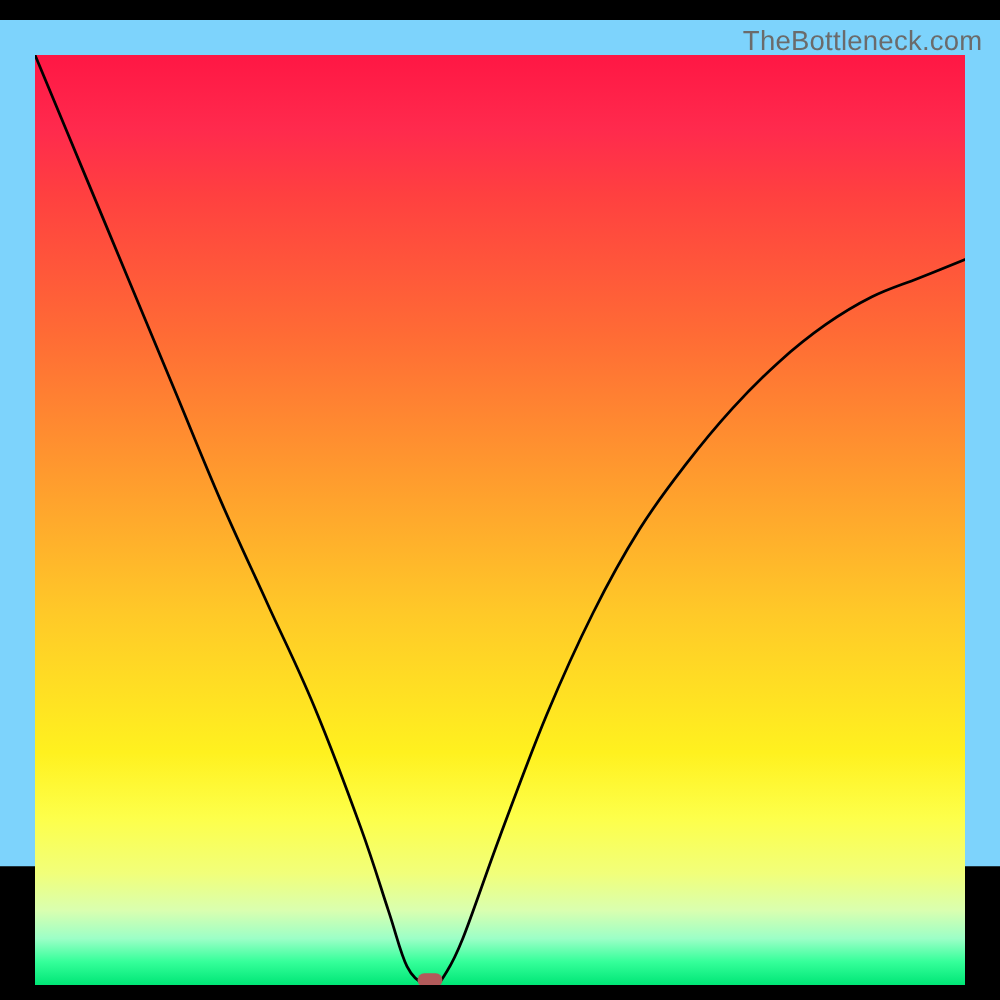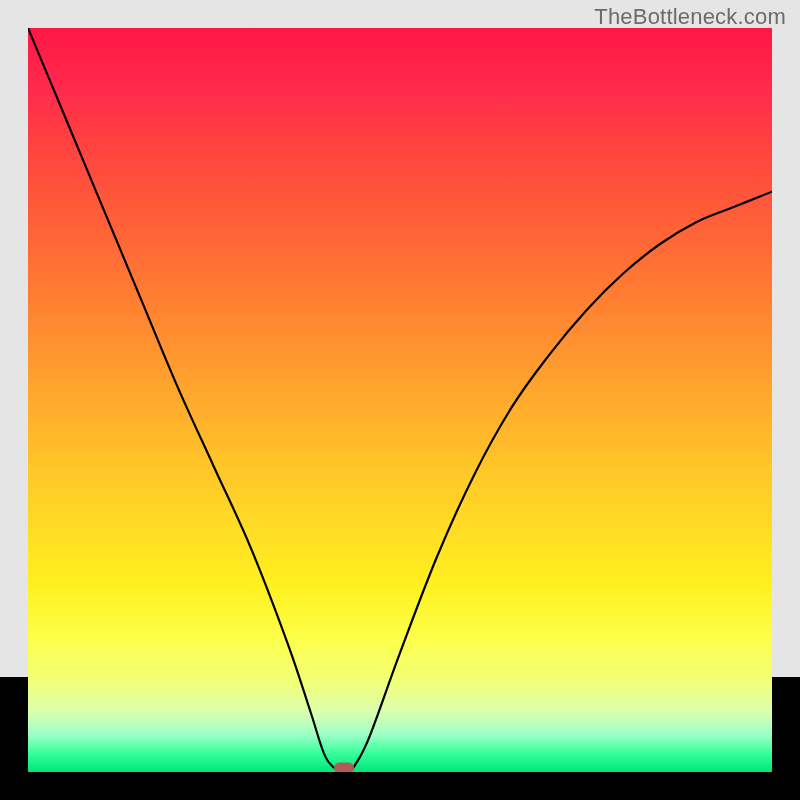--- a/index.html
+++ b/index.html
@@ -6,24 +6,24 @@
     margin: 0;
     padding: 0;
     width: 800px;
     height: 800px;
     background: #000;
     overflow: hidden;
     font-family: Arial, Helvetica, sans-serif;
   }
   .frame {
     position: absolute;
-    top: 0; left: 0;
+    top: 16px; left: 0;
     width: 800px;
     height: 677px;
-    background: #e5e5e5;
+    background: #7dd3fc;
   }
   .plot-area {
     position: absolute;
     top: 28px;
     left: 28px;
     width: 744px;
     height: 744px;
     overflow: hidden;
   }
   .gradient {

